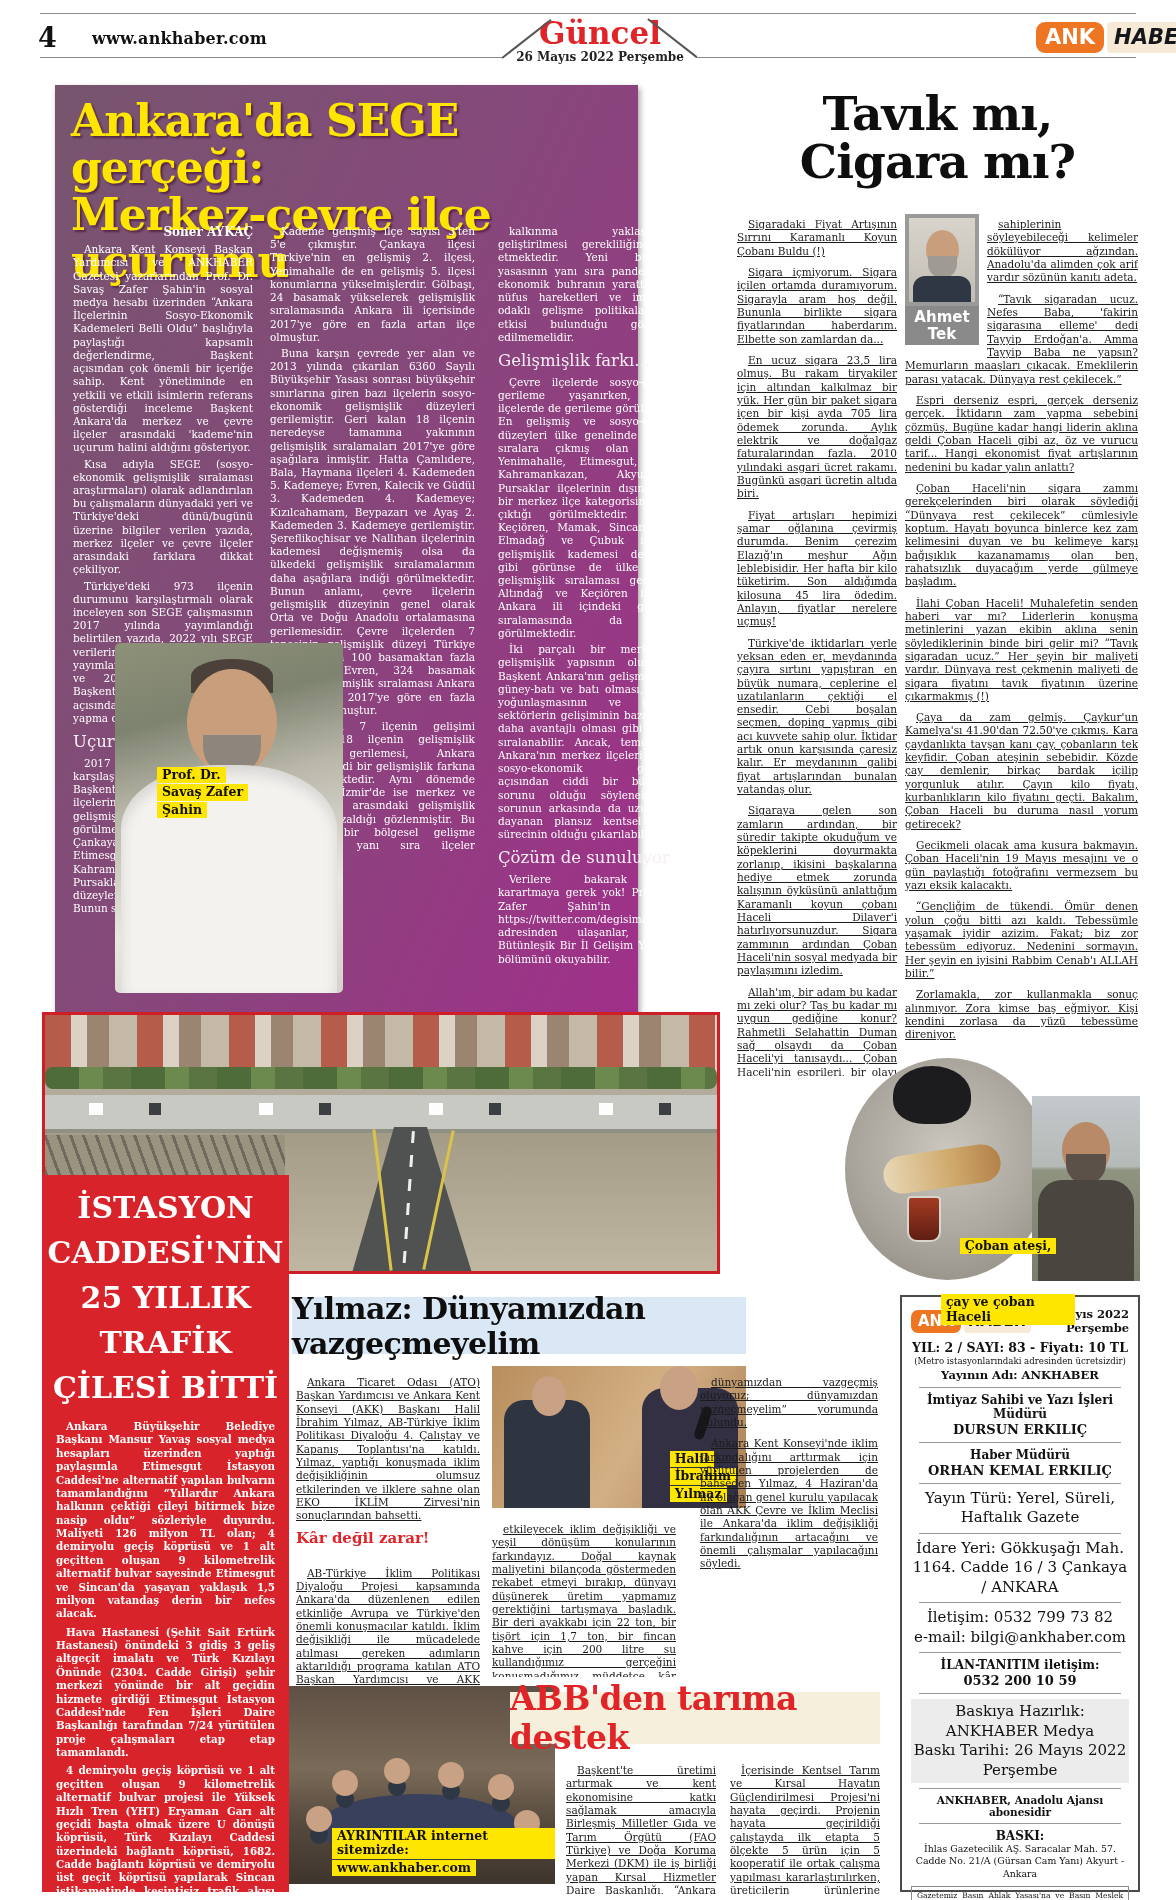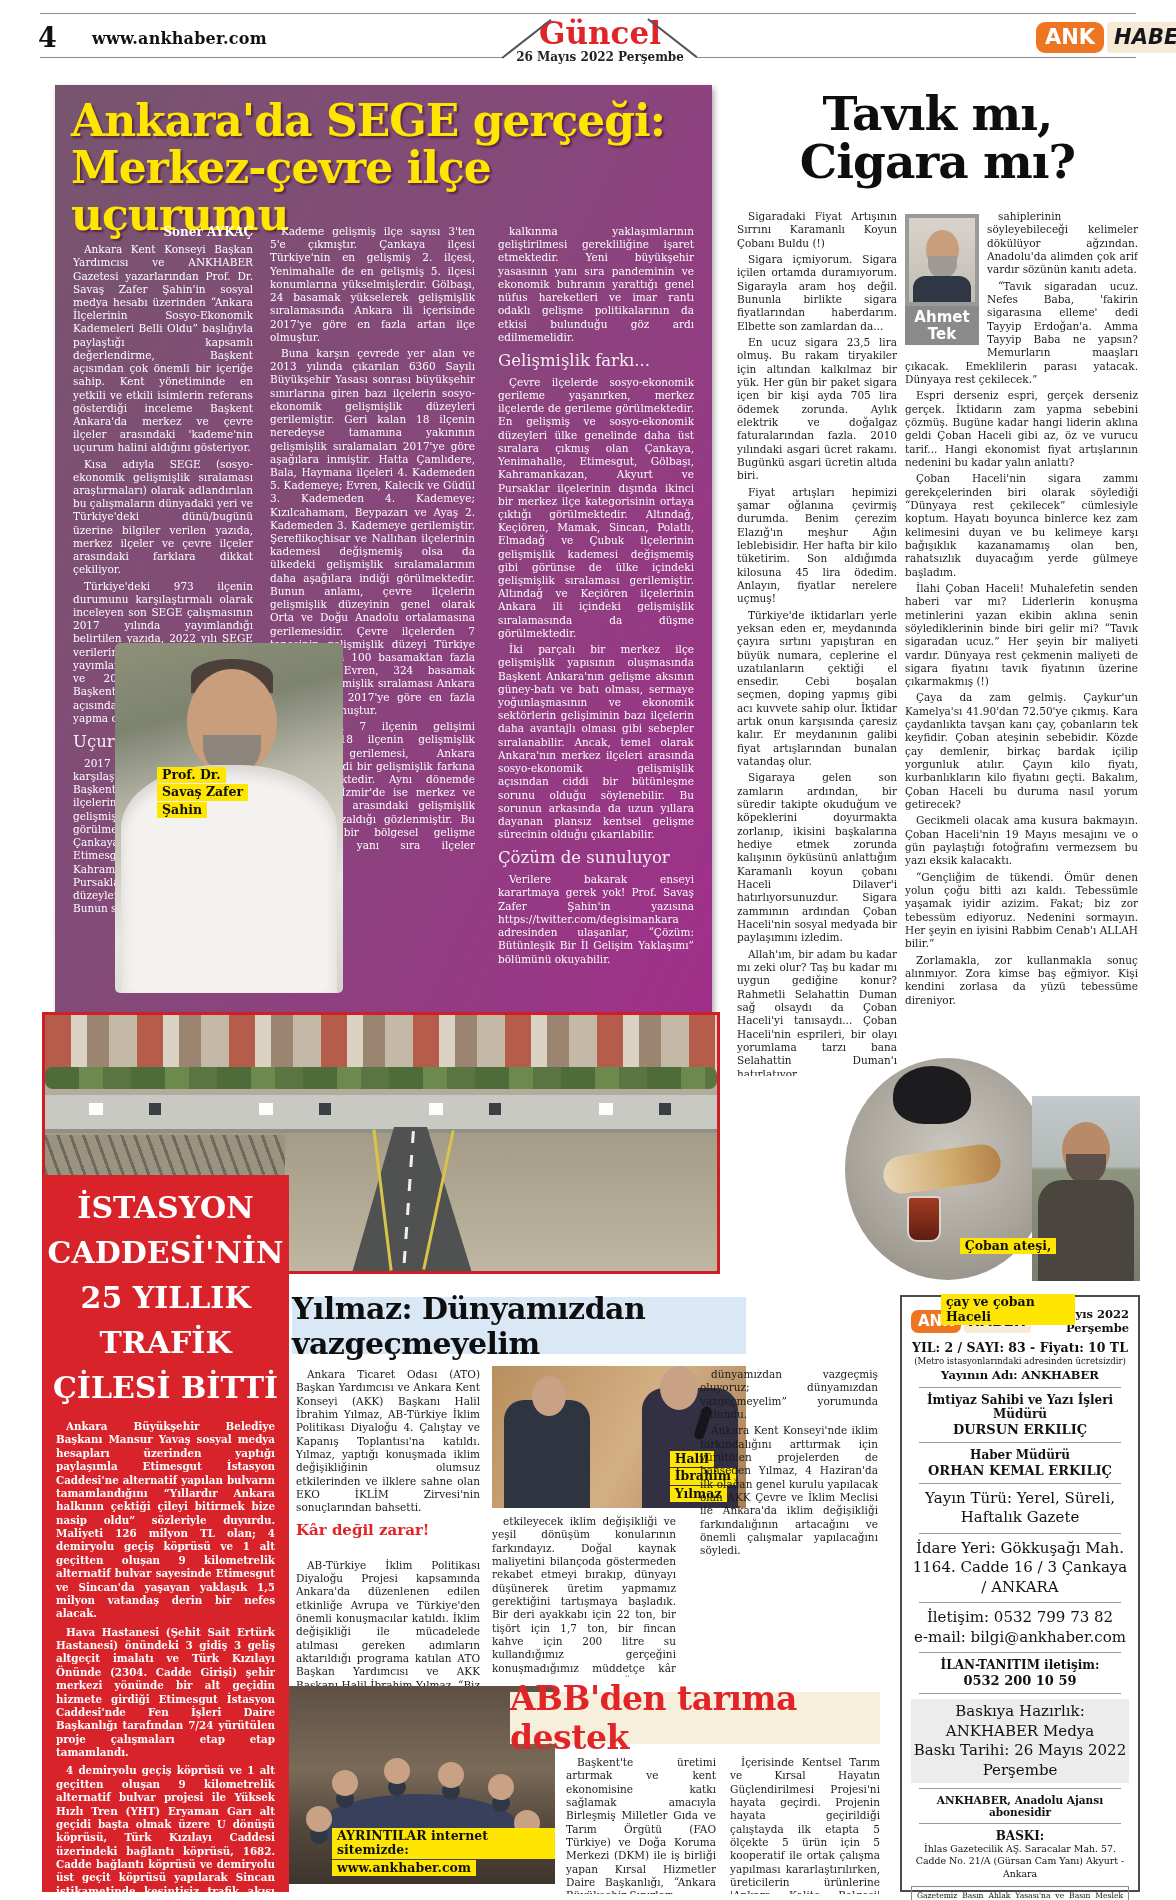--- a/index.html
+++ b/index.html
@@ -19,21 +19,21 @@
   .logo.small .logo-haber{font-size:15px;padding:4px 5px;}
   
   .sege{background:linear-gradient(115deg,#77556e 0%,#85497a 45%,#a12f8a 100%);box-shadow:2px 3px 6px rgba(0,0,0,.35);}
   .sege-head{font-weight:bold;color:#ffe600;font-size:44px;line-height:1.07;letter-spacing:-1px;text-shadow:2px 2px 2px rgba(55,5,40,.55);padding:12px 0 0 16px;}
   .wcol{color:#fff;font-size:10.5px;line-height:1.26;text-align:justify;overflow:hidden;}
   .wcol p{margin:0 0 3px;text-indent:11px;}
   .byline{text-align:right;font-weight:bold;font-size:12px;margin:0 0 4px;color:#fff;}
   .subhead-w{font-size:16.5px;color:#f6eff4;margin:7px 0 4px;font-weight:normal;}
   
   .kcol{color:#1b1b1b;font-size:10.5px;line-height:1.27;text-align:justify;overflow:hidden;}
-  .kcol p{margin:0 0 3px;text-indent:11px;}
+  .kcol p{margin:8px 0 3px;text-indent:11px;text-decoration:underline;}
   .tavik-head{font-weight:bold;color:#0e0e0e;font-size:47px;line-height:1.02;text-align:center;letter-spacing:-1px;}
   .author-box{float:left;width:74px;margin:4px 8px 3px 0;}
   .author-photo{height:92px;border:4px solid #9a9a9a;box-sizing:border-box;background:linear-gradient(180deg,#d8d4cc 0%,#c2bdb4 100%);position:relative;overflow:hidden;}
   .author-face{position:absolute;left:17px;top:12px;width:33px;height:40px;border-radius:50%;background:#c99e7c;}
   .author-beard{position:absolute;left:19px;top:38px;width:29px;height:22px;border-radius:0 0 14px 14px;background:#9f9a93;}
   .author-body{position:absolute;left:4px;top:58px;width:58px;height:30px;border-radius:12px 12px 0 0;background:#303744;}
   .author-label{background:#8a8a8a;color:#fff;font-family:"DejaVu Sans",sans-serif;font-weight:bold;font-size:15px;line-height:1.1;text-align:center;padding:3px 0;}
   .ycap{display:inline-block;background:#ffe600;color:#111;font-weight:bold;font-size:12.5px;line-height:1.15;padding:1px 5px;margin-left:36px;}
   .capstack{display:flex;flex-direction:column;align-items:center;gap:1px;}
   
@@ -108,21 +108,21 @@
   <div class="abs section-date" style="left:500px;top:50px;width:200px;">26 Mayıs 2022 Perşembe</div>
   <div class="abs hairline" style="left:40px;top:57px;width:462px;"></div>
   <div class="abs hairline" style="left:696px;top:57px;width:440px;"></div>
   <div class="abs diag" style="left:502px;top:57px;width:62px;transform:rotate(-38deg);"></div>
   <div class="abs diag" style="left:648px;top:18px;width:62px;transform:rotate(38deg);"></div>
   <div class="abs logo" style="left:1036px;top:22px;">
     <span class="logo-ank">ANK</span>
       <span class="logo-haber">HABER</span>
   </div>
 
-  <div class="abs sege" style="left:55px;top:85px;width:657px;height:950px;">
+  <div class="abs sege" style="left:55px;top:85px;width:583px;height:950px;">
     <div class="sege-head">
       <div>Ankara'da SEGE gerçeği:</div>
       <div>Merkez-çevre ilçe uçurumu</div>
     </div>
     <div class="abs wcol" style="left:18px;top:140px;width:180px;height:790px;">
       <p class="byline">Soner AYKAÇ</p>
       <p>Ankara Kent Konseyi Başkan Yardımcısı ve ANKHABER Gazetesi yazarlarından Prof. Dr. Savaş Zafer Şahin'in sosyal medya hesabı üzerinden “Ankara İlçelerinin Sosyo-Ekonomik Kademeleri Belli Oldu” başlığıyla paylaştığı kapsamlı değerlendirme, Başkent açısından çok önemli bir içeriğe sahip. Kent yönetiminde en yetkili ve etkili isimlerin referans gösterdiği inceleme Başkent Ankara'da merkez ve çevre ilçeler arasındaki 'kademe'nin uçurum halini aldığını gösteriyor.</p>
       <p>Kısa adıyla SEGE (sosyo-ekonomik gelişmişlik sıralaması araştırmaları) olarak adlandırılan bu çalışmaların dünyadaki yeri ve Türkiye'deki dünü/bugünü üzerine bilgiler verilen yazıda, merkez ilçeler ve çevre ilçeler arasındaki farklara dikkat çekiliyor.</p>
       <p>Türkiye'deki 973 ilçenin durumunu karşılaştırmalı olarak inceleyen son SEGE çalışmasının 2017 yılında yayımlandığı belirtilen yazıda, 2022 yılı SEGE verilerinin il ve ilçe düzeyinde yayımlandığı hatırlatılıyor. “2017 ve 2022 yıllarının verileri Başkent Ankara'nın ilçeleri açısından ilginç bazı gözlemler yapma olanağı tanıyor.” Şöyle:</p>
       <div class="subhead-w">Uçurum farkı var!</div>

